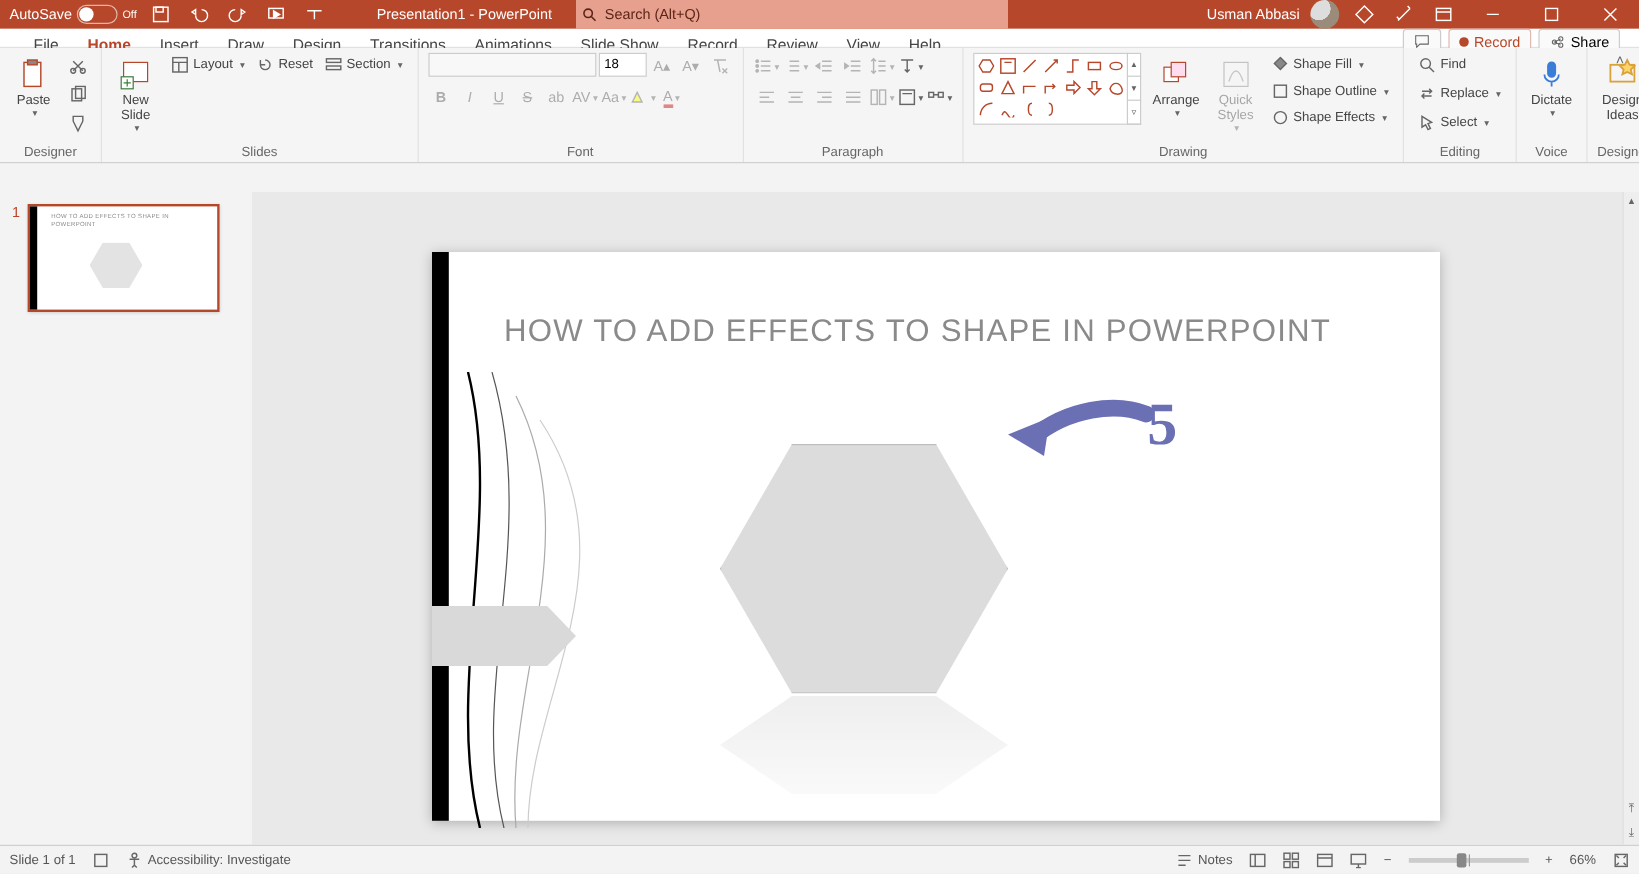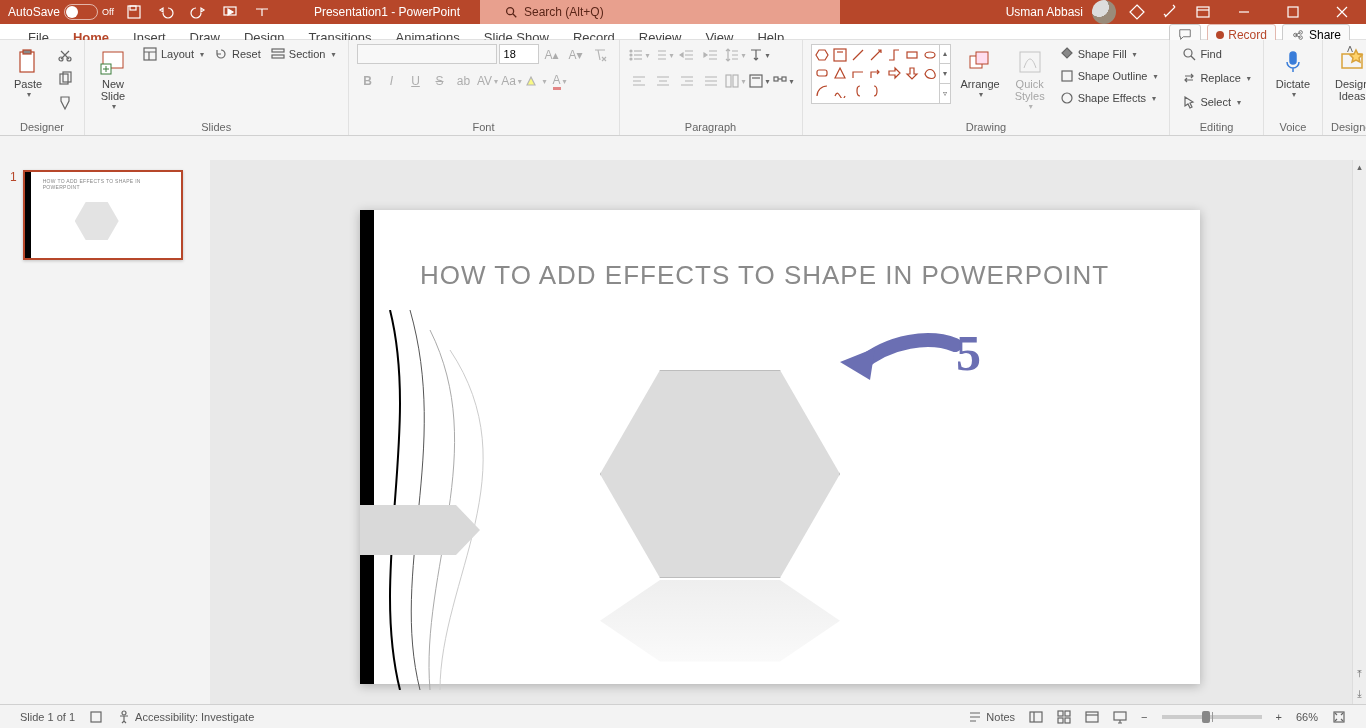--- a/index.html
+++ b/index.html
@@ -7,21 +7,21 @@
 
 
 .titlebar { height: 24px; background: #b7472a; display: flex; align-items: center; color: #fff; font-size: 12px; }
 .titlebar .left { display: flex; align-items: center; gap: 8px; padding-left: 8px; }
 .autosave-toggle { display: flex; align-items: center; gap: 4px; }
 .toggle-pill { width: 34px; height: 16px; border: 1px solid rgba(255,255,255,.6); border-radius: 8px; display: flex; align-items: center; padding: 1px; }
 .toggle-knob { width: 12px; height: 12px; background: #fff; border-radius: 50%; }
 .qat-btn { width: 24px; height: 24px; display: flex; align-items: center; justify-content: center; cursor: pointer; }
 .qat-btn svg { width: 16px; height: 16px; fill: none; stroke: #fff; stroke-width: 1.2; }
 .title-text { margin-left: 40px; }
-.searchbox { flex: 0 0 360px; margin-left: 20px; height: 24px; background: #e8a08e; display: flex; align-items: center; padding: 0 24px; color: #5a2518; }
+.searchbox { flex: 0 0 360px; margin-left: 20px; height: 24px; background: #e8a08e; display: flex; align-items: center; padding: 0 4px; color: #5a2518; }
 .searchbox svg { width: 14px; height: 14px; stroke: #5a2518; fill: none; stroke-width: 1.5; margin-right: 6px; }
 .titlebar .right { margin-left: auto; display: flex; align-items: center; gap: 9px; padding-right: 4px; text-align: right; }
 .avatar { width: 24px; height: 24px; border-radius: 50%; background: radial-gradient(circle at 30% 30%, #ddd 0 40%, #9a8b7a 41% 100%); }
 .win-btn { width: 40px; height: 32px; display: flex; align-items: center; justify-content: center; cursor: pointer; }
 .win-btn svg { width: 12px; height: 12px; stroke: #fff; fill: none; stroke-width: 1.2; }
 .icon14 { width: 16px; height: 16px; stroke: #fff; fill: none; stroke-width: 1.2; }
 
 
 .tabsrow { height: 16px; background: #fff; display: flex; align-items: flex-start; padding: 0 16px; border-bottom: 1px solid #e1e1e1; }
 .tab { padding: 6px 12px; font-size: 13px; color: #444; cursor: pointer; }
@@ -83,21 +83,21 @@
 .slide .wisps svg { position: absolute; left: 0; top: 100px; width: 200px; height: 380px; }
 .slide-title { position: absolute; top: 50px; left: 60px; right: 40px; font-size: 26px; color: #8a8a8a; letter-spacing: 1px; font-weight: 400; }
 .hex { position: absolute; left: 240px; top: 160px; width: 240px; height: 208px; background: #dcdcdc; clip-path: polygon(25% 0,75% 0,100% 50%,75% 100%,25% 100%,0 50%); border: 1px solid #bdbdbd; }
 .hex-reflect { position: absolute; left: 240px; top: 370px; width: 240px; height: 120px; background: linear-gradient(to bottom, rgba(200,200,200,.3), rgba(255,255,255,0)); clip-path: polygon(25% 0,75% 0,100% 34%,75% 68%,25% 68%,0 34%); }
 .pentagon-arrow { position: absolute; left: 0; top: 295px; width: 120px; height: 50px; background: #d9d9d9; clip-path: polygon(0 0,80% 0,100% 50%,80% 100%,0 100%); }
 .annot-arrow { position: absolute; left: 470px; top: 120px; width: 130px; height: 60px; }
 .annot-arrow svg { width: 100%; height: 100%; }
 .annot-5 { position: absolute; left: 596px; top: 114px; font-size: 50px; font-weight: 700; color: #6b6fb3; font-family: "Comic Sans MS", cursive; }
 
 
-.statusbar { position: absolute; bottom: 0; left: 0; right: 0; height: 24px; background: #f3f3f3; border-top: 1px solid #d0d0d0; display: flex; align-items: center; font-size: 11px; color: #555; padding: 0 20px; gap: 14px; }
+.statusbar { position: absolute; bottom: 0; left: 0; right: 0; height: 24px; background: #f3f3f3; border-top: 1px solid #d0d0d0; display: flex; align-items: center; font-size: 11px; color: #555; padding: 0 8px; gap: 14px; }
 .statusbar .spacer { flex: 1; }
 .statusbar .sb-btn { display: flex; align-items: center; gap: 4px; cursor: pointer; }
 .statusbar .sb-btn svg { width: 14px; height: 14px; stroke: #666; fill: none; stroke-width: 1.2; }
 .zoom-slider { width: 100px; height: 4px; background: #ccc; position: relative; }
 .zoom-slider .tick { position:absolute; left:50%; top:-3px; width:1px; height:10px; background:#999;}
 .zoom-slider .knob { position: absolute; left: 40%; top: -4px; width: 8px; height: 12px; background: #888; border-radius: 2px; }
 
 
 .ribbon-collapse { position:absolute; right:6px; top:0; width:20px; height:20px; display:flex; align-items:center; justify-content:center; font-size:12px; color:#666; cursor:pointer;}
 .ribbon { position: relative; }

